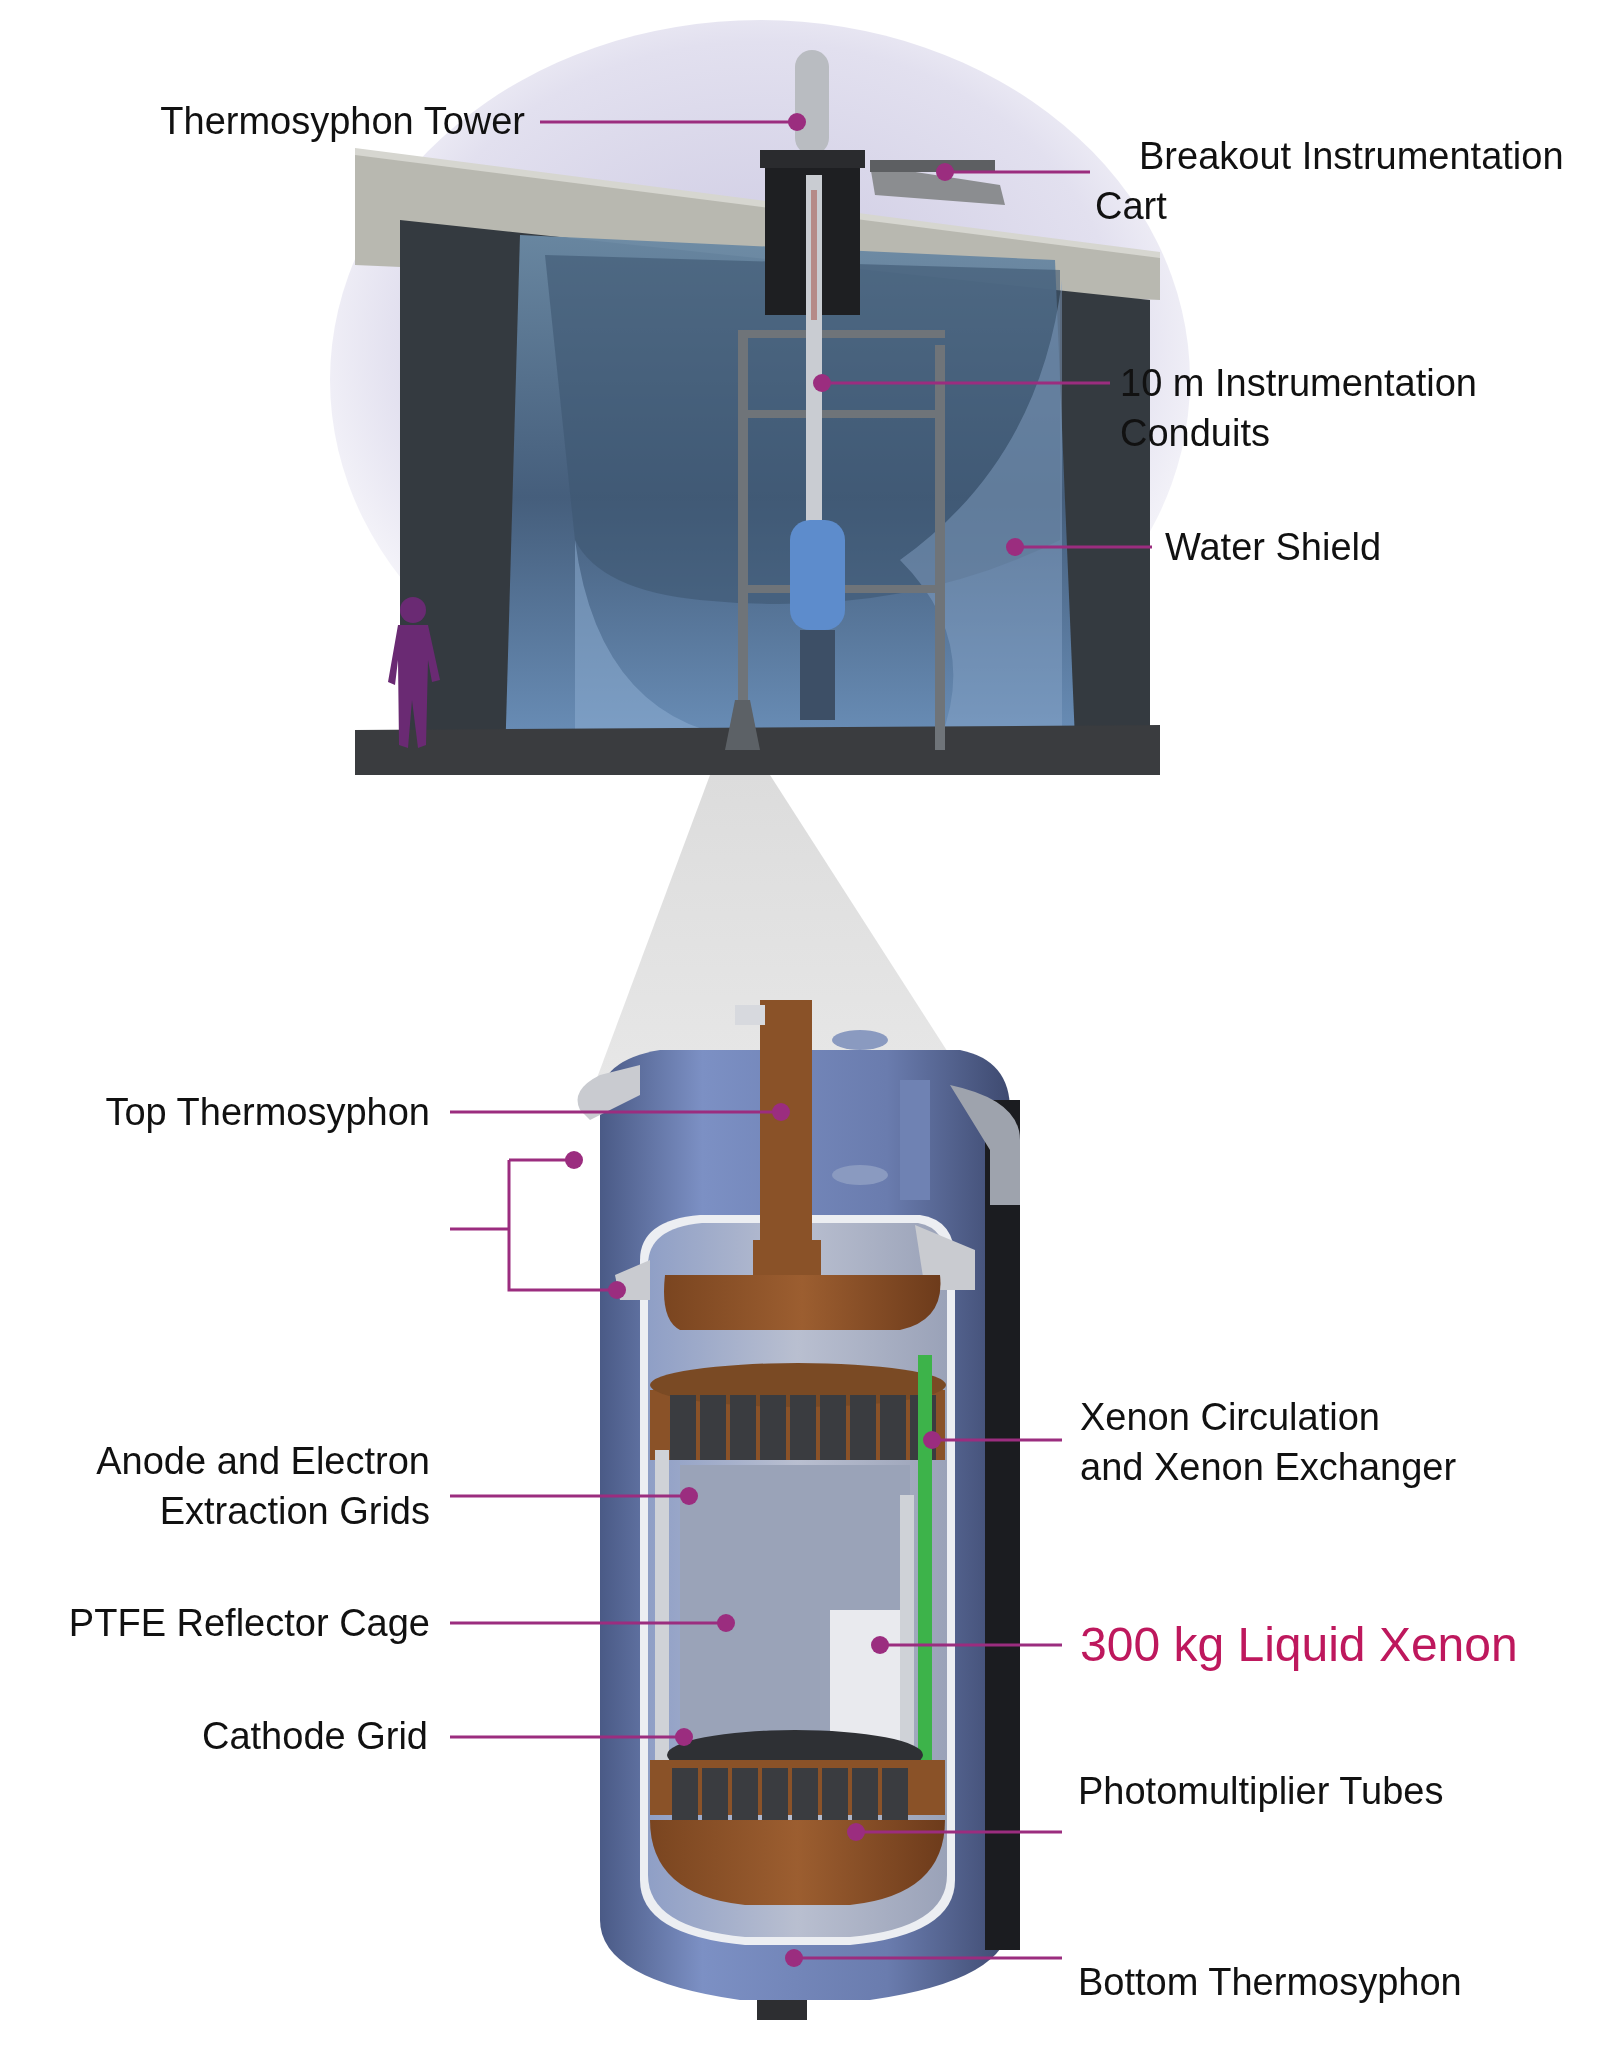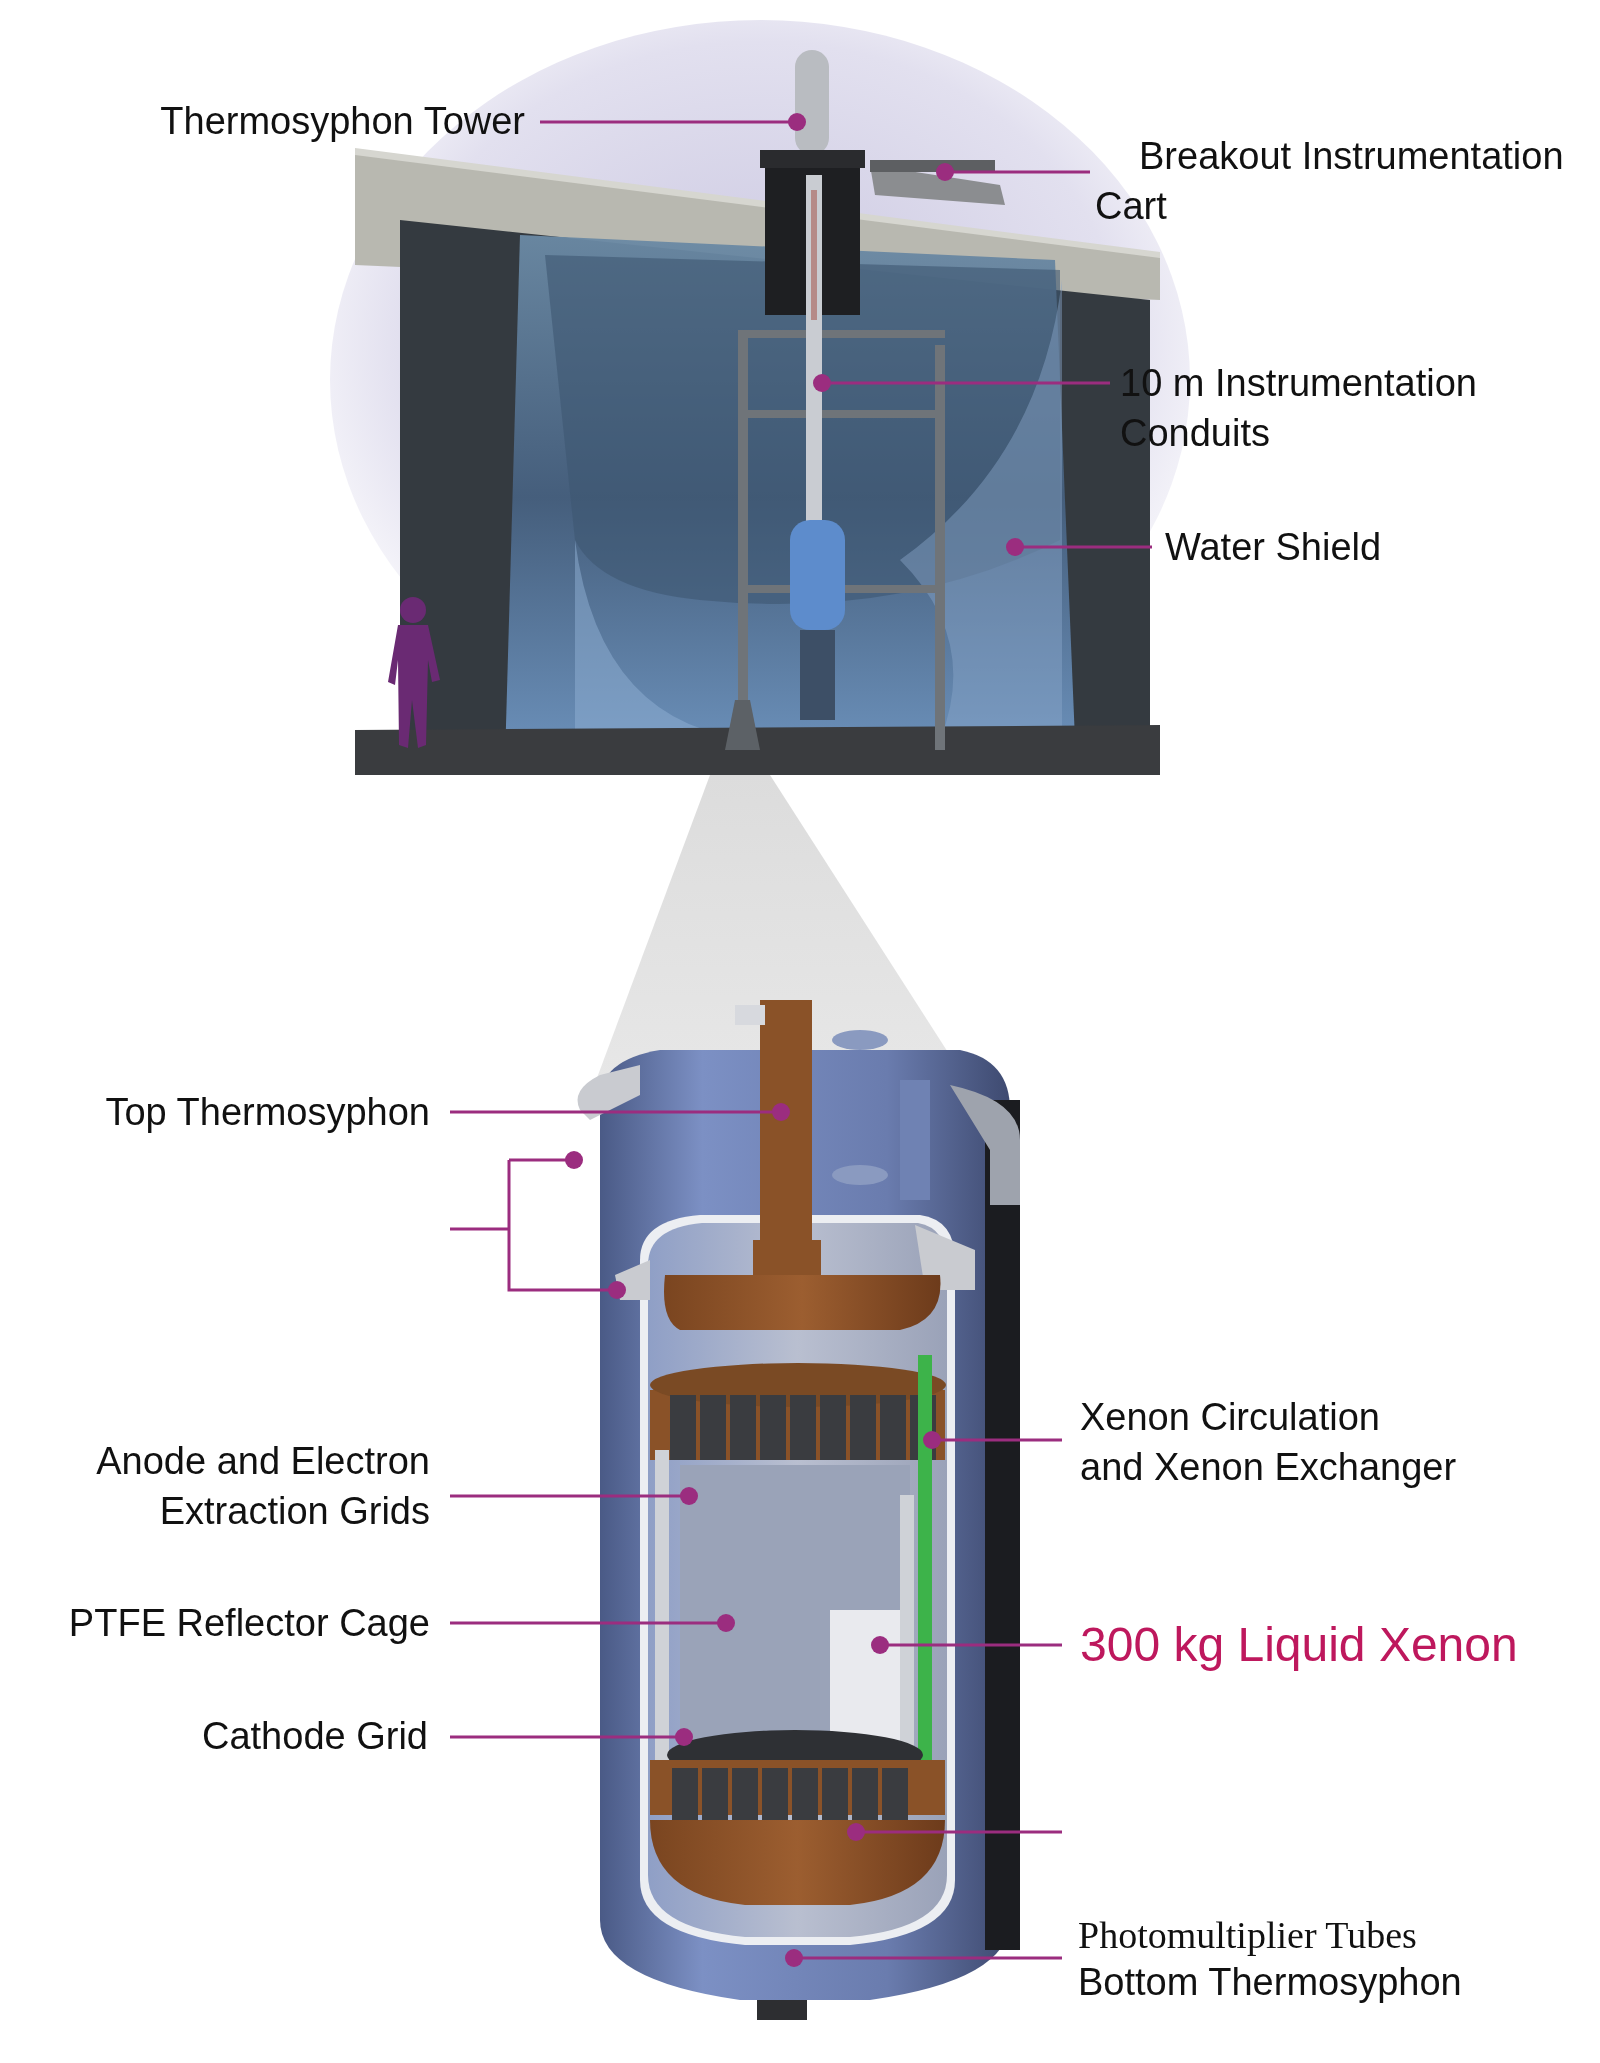--- a/index.html
+++ b/index.html
@@ -192,16 +192,16 @@
 
 <div class="label right" style="left:0px; top:1087px; width:430px;">Top Thermosyphon</div>
 <div class="label right" style="left:0px; top:1436px; width:430px;">Anode and Electron</div>
 <div class="label right" style="left:0px; top:1486px; width:430px;text-align:right;">Extraction Grids</div>
 <div class="label right" style="left:0px; top:1598px; width:430px;">PTFE Reflector Cage</div>
 <div class="label right" style="left:0px; top:1711px; width:428px;">Cathode Grid</div>
 
 <div class="label" style="left:1080px; top:1392px;">Xenon Circulation</div>
 <div class="label" style="left:1080px; top:1442px;">and Xenon Exchanger</div>
 <div class="label accent" style="left:1080px; top:1617px; color:#be185d;">300 kg Liquid Xenon</div>
-<div class="label" style="left:1078px; top:1910px;font-family:Liberation Serif, serif;">Photomultiplier Tubes</div>
+<div class="label" style="left:1078px; top:1766px;">Photomultiplier Tubes</div>
 <div class="label" style="left:1078px; top:1933px;margin-top:24px;">Bottom Thermosyphon</div>
 
 </div>
 
 </body></html>

